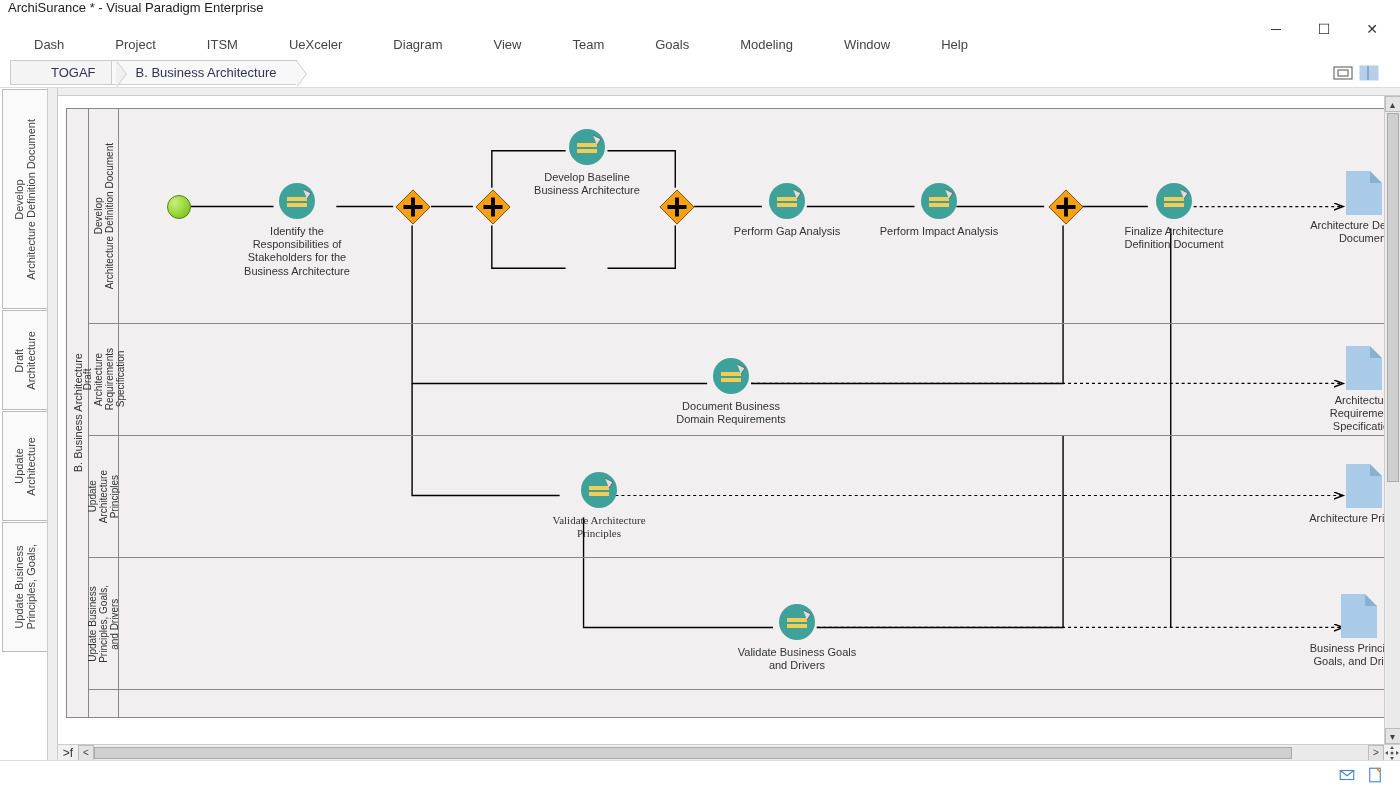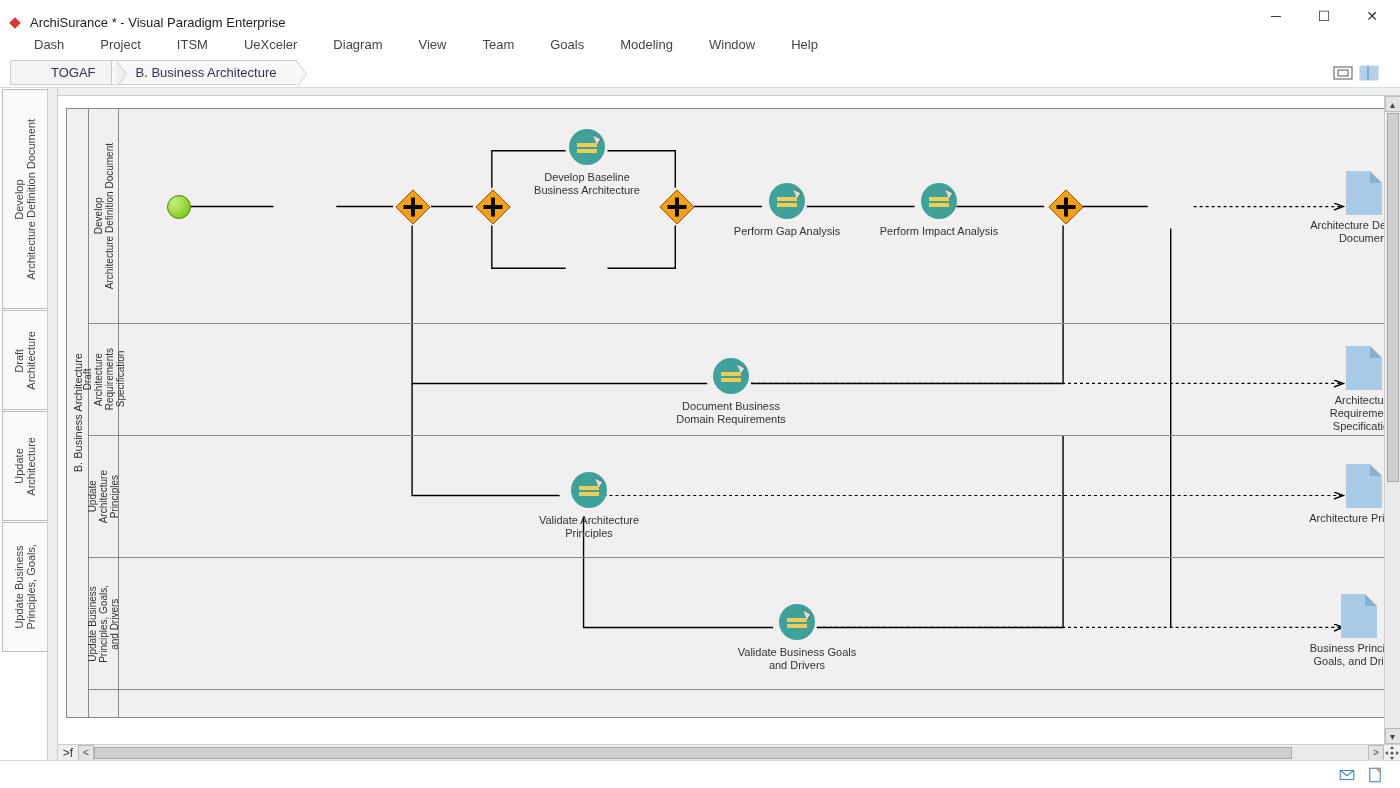--- a/index.html
+++ b/index.html
@@ -1,26 +1,26 @@
 <!DOCTYPE html>
 <html><head>
 <meta charset="utf-8">
 <style>
 * { box-sizing: border-box; margin: 0; padding: 0; }
 body { font-family: "Segoe UI", Arial, sans-serif; font-size: 12px; color: #333; background: #fff; width: 1400px; height: 788px; overflow: hidden; position: relative; }
 
 
-.titlebar { height: 30px; display: flex; align-items: flex-end; padding: 0 8px; }
+.titlebar { height: 30px; display: flex; align-items: flex-start; padding: 0 8px; flex-direction: column; }
 .titlebar .logo { width: 14px; height: 14px; margin-right: 8px; }
 .titlebar .title { font-size: 13px; color: #222; }
 .titlebar .win-controls { margin-left: auto; display: flex; gap: 8px; }
 .win-btn { width: 40px; height: 28px; display: flex; align-items: center; justify-content: center; font-size: 14px; cursor: default; }
 
 
-.menubar { height: 28px; display: flex; align-items: center; padding: 0 16px; gap: 0; }
+.menubar { height: 28px; display: flex; align-items: center; padding: 0 16px; gap: 15px; }
 .menu-item { padding: 4px 18px; font-size: 13px; color: #444; cursor: default; }
 .menubar-right { margin-left: auto; display: flex; gap: 4px; align-items: center; padding-right: 10px;}
 
 
 .breadcrumb-row { height: 30px; display: flex; align-items: center; padding: 0 10px; background: #fff; border-bottom: 1px solid #ddd;}
 .crumb { position: relative; padding: 4px 20px 4px 12px; font-size: 13px; color: #335; background: #f0f0f0; border: 1px solid #ccc; margin-right: -6px; }
 .crumb.first { background: #f4f4f4; padding-left: 40px; }
 .crumb.second { background: #f8f8f8; padding-left: 24px;}
 .crumb::after { content:''; position:absolute; right:-10px; top:0; bottom:0; width:0; height:0; border-top:13px solid transparent; border-bottom:13px solid transparent; border-left:10px solid #f0f0f0; z-index:2;}
 .crumb::before { content:''; position:absolute; right:-11px; top:0; bottom:0; width:0; height:0; border-top:13px solid transparent; border-bottom:13px solid transparent; border-left:10px solid #ccc; z-index:1;}
@@ -222,20 +222,29 @@
 
                 <path class="solid" d="M294,117 L294,215"></path>
 
                 <path class="solid" d="M947,215 L947,117" marker-end="url(#arr)"></path>
 
                 <path class="solid" d="M1055,120 L1055,215"></path>
               </svg>
 
               <div class="start-event" style="left:48px; top:86px;"></div>
 
+              <div class="activity" style="left:118px; top:72px;">
+                <div class="icon-wrap"><svg class="activity-icon" viewBox="0 0 40 40">
+                      <circle cx="20" cy="20" r="18" fill="#3fa29a"></circle>
+                      <rect x="10" y="16" width="20" height="4" fill="#f3cc56"></rect>
+                      <rect x="10" y="22" width="20" height="4" fill="#f3cc56"></rect>
+                      <path d="M26,8 L34,12 L30,18" fill="#ddd" stroke="#555" stroke-width="0.8"></path>
+                    </svg></div>
+                <div class="activity-label">Identify the Responsibilities of Stakeholders for the Business Architecture</div>
+              </div>
 
               <div class="gateway" style="left:275px; top:79px;">
                 <svg viewBox="0 0 40 40">
                     <polygon points="20,2 38,20 20,38 2,20" fill="#f6a017" stroke="#7a4a00"></polygon>
                     <path d="M20,10 L20,30 M10,20 L30,20" stroke="#000" stroke-width="4"></path>
                   </svg>
               </div>
 
               <div class="gateway" style="left:355px; top:79px;">
                 <svg viewBox="0 0 40 40">
@@ -280,20 +289,29 @@
                 <div class="activity-label">Perform Impact Analysis</div>
               </div>
 
               <div class="gateway" style="left:928px; top:79px;">
                 <svg viewBox="0 0 40 40">
                     <polygon points="20,2 38,20 20,38 2,20" fill="#f6a017" stroke="#7a4a00"></polygon>
                     <path d="M20,10 L20,30 M10,20 L30,20" stroke="#000" stroke-width="4"></path>
                   </svg>
               </div>
 
+              <div class="activity" style="left:995px; top:72px;">
+                <div class="icon-wrap"><svg class="activity-icon" viewBox="0 0 40 40">
+                      <circle cx="20" cy="20" r="18" fill="#3fa29a"></circle>
+                      <rect x="10" y="16" width="20" height="4" fill="#f3cc56"></rect>
+                      <rect x="10" y="22" width="20" height="4" fill="#f3cc56"></rect>
+                      <path d="M26,8 L34,12 L30,18" fill="#ddd" stroke="#555" stroke-width="0.8"></path>
+                    </svg></div>
+                <div class="activity-label">Finalize Architecture Definition Document</div>
+              </div>
 
               <div class="data-object" style="left:1190px; top:62px;">
                 <div class="doc-icon"></div>
                 <div class="doc-label">Architecture Definition Document</div>
               </div>
             </div>
           </div>
 
           <div class="lane l2">
             <div class="lane-header">
@@ -333,21 +351,21 @@
 Principles</span>
               </div>
             <div class="lane-body">
               <svg class="flow-layer" viewBox="0 0 1290 122" preserveAspectRatio="none">
                 <path class="solid" d="M294,0 L294,60 L442,60" marker-end="url(#arr)"></path>
                 <path class="dashed" d="M486,60 L1228,60" marker-end="url(#arrO)"></path>
                 <path class="solid" d="M466,82 L466,122"></path>
                 <path class="solid" d="M947,0 L947,122"></path>
                 <path class="solid" d="M1055,0 L1055,122"></path>
               </svg>
-              <div class="activity" style="left:410px; top:34px;">
+              <div class="activity" style="left:420px; top:34px;font-family:Liberation Serif, serif;">
                 <div class="icon-wrap"><svg class="activity-icon" viewBox="0 0 40 40">
                       <circle cx="20" cy="20" r="18" fill="#3fa29a"></circle>
                       <rect x="10" y="16" width="20" height="4" fill="#f3cc56"></rect>
                       <rect x="10" y="22" width="20" height="4" fill="#f3cc56"></rect>
                       <path d="M26,8 L34,12 L30,18" fill="#ddd" stroke="#555" stroke-width="0.8"></path>
                     </svg></div>
                 <div class="activity-label">Validate Architecture Principles</div>
               </div>
               <div class="data-object" style="left:1190px; top:28px;">
                 <div class="doc-icon"></div>

